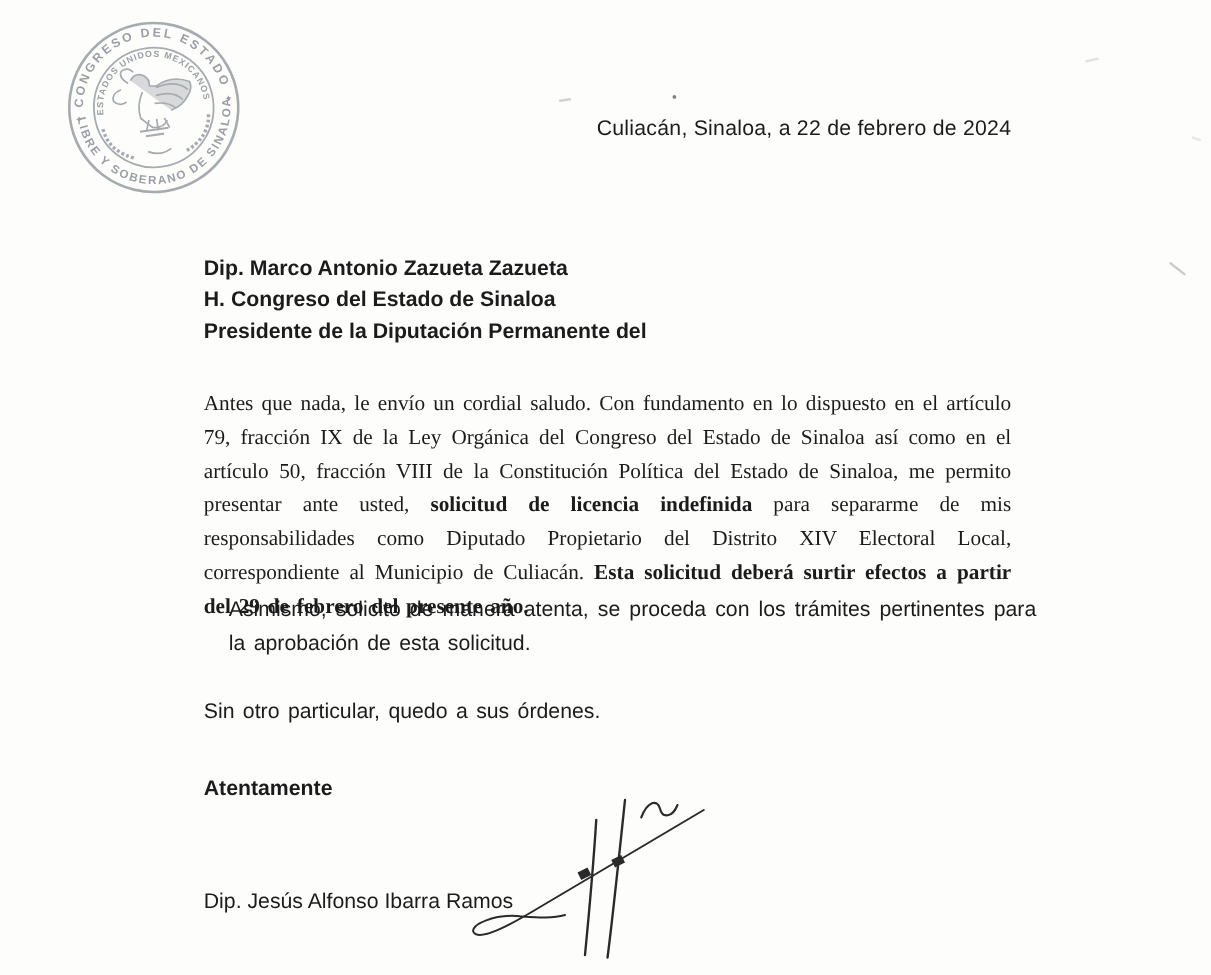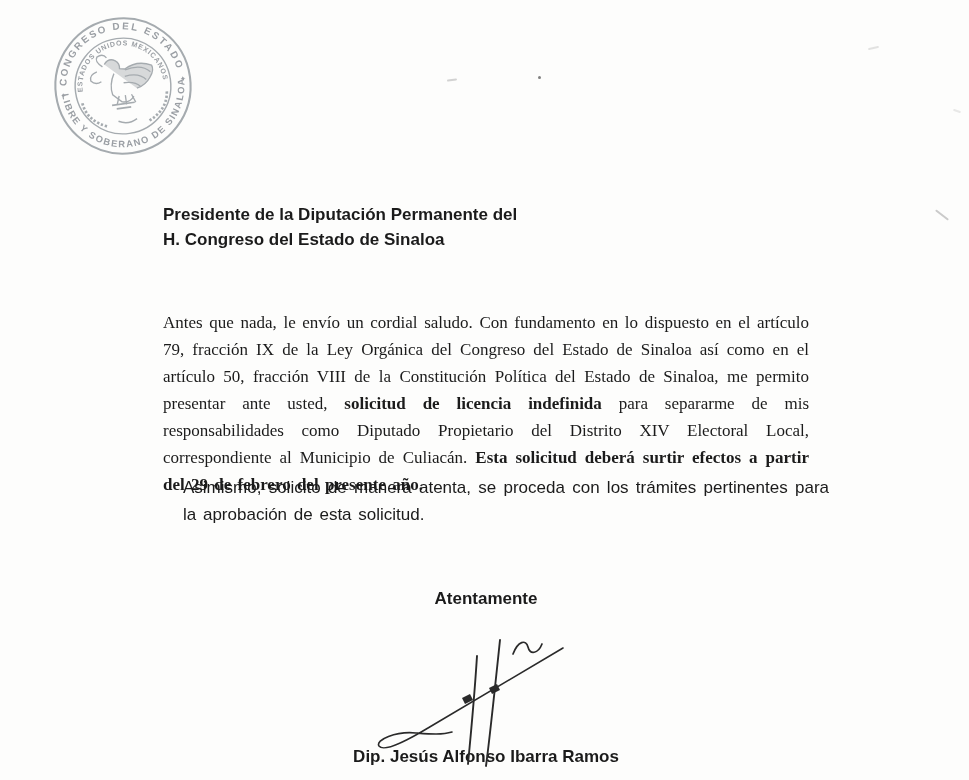--- a/index.html
+++ b/index.html
@@ -29,29 +29,29 @@
     font-size:17px;
     line-height:27px;
     text-align:justify;
     word-spacing:2px;
   }
   .p1{top:309px;font-family:Liberation Serif, serif;}
   .p2{top:474px;margin-left:20px;}
   .p3{top:555px;}
   .b{font-weight:700;}
   .closing{
-    top:589px;
-    text-align:center;
+    top:621px;
+    text-align:left;
     font-weight:700;
     font-size:17px;
   }
   .signer{
-    top:747px;
-    text-align:center;
-    font-weight:700;
+    top:711px;
+    text-align:left;
+    font-weight:400;
     font-size:17px;
   }
   .seal{left:45px;top:8px;width:156px;height:156px;opacity:.88;}
   .seal text{fill:#8d9298;font-family:"Liberation Sans","DejaVu Sans",sans-serif;font-weight:700;}
   .signature-svg{left:368px;top:628px;width:230px;height:152px;pointer-events:none;}
   .speck{position:absolute;background:#555;}
   .s1{left:538px;top:76px;width:3px;height:3px;border-radius:50%;opacity:.75;}
   .s2{left:447px;top:79px;width:10px;height:2px;opacity:.25;transform:rotate(-8deg);border-radius:2px;}
   .s3{left:934px;top:214px;width:16px;height:2px;opacity:.30;transform:rotate(38deg);border-radius:2px;}
   .s4{left:868px;top:47px;width:11px;height:2px;opacity:.16;transform:rotate(-12deg);border-radius:2px;}
@@ -94,30 +94,33 @@
         <path d="M68,62 q-6,10 -4,20 l8,8 q8,2 12,-4"></path>
         <path d="M62,92 l22,0 M66,96 l14,0" stroke-width="1.6"></path>
         <path d="M70,84 l-3,8 M76,84 l0,9 M82,84 l3,8"></path>
         <path d="M34,86 q2,18 22,26" stroke-width="2.6" stroke-dasharray="2.2,1.8"></path>
         <path d="M116,86 q-2,18 -22,26" stroke-width="2.6" stroke-dasharray="2.2,1.8"></path>
         <path d="M66,108 q9,5 18,0" stroke-width="1.4"></path>
       </g>
     </g>
   </svg>
 
+  <div class="abs col date-line">Culiacán, Sinaloa, a 22 de febrero de 2024</div>
 
   <div class="abs col recipient">
+    <div>Dip. Marco Antonio Zazueta Zazueta</div>
+    <div>H. Congreso del Estado de Sinaloa</div>
     <div>Presidente de la Diputación Permanente del</div>
-    <div>H. Congreso del Estado de Sinaloa</div>
   </div>
 
   <div class="abs col para p1"><span>Antes que nada, le envío un cordial saludo. Con fundamento en lo dispuesto en el artículo 79, fracción IX de la Ley Orgánica del Congreso del Estado de Sinaloa así como en el artículo 50, fracción VIII de la Constitución Política del Estado de Sinaloa, me permito presentar ante usted, </span><span class="b">solicitud de licencia indefinida</span><span> para separarme de mis responsabilidades como Diputado Propietario del Distrito XIV Electoral Local, correspondiente al Municipio de Culiacán. </span><span class="b">Esta solicitud deberá surtir efectos a partir del 29 de febrero del presente año.</span></div>
 
   <div class="abs col para p2">Asimismo, solicito de manera atenta, se proceda con los trámites pertinentes para la aprobación de esta solicitud.</div>
 
+  <div class="abs col para p3">Sin otro particular, quedo a sus órdenes.</div>
 
   <div class="abs col closing">Atentamente</div>
 
   <div class="abs col signer">Dip. Jesús Alfonso Ibarra Ramos</div>
 
   <svg class="abs signature-svg" viewBox="0 0 230 152">
     <g stroke="#2a2a2a" fill="none" stroke-linecap="round">
       <path d="M195,20 L60,100 C40,112 16,125 11,118 C7,112 28,103 48,105 C62,106 74,107 84,104" stroke-width="1.6"></path>
       <path d="M109,28 C107,60 103,105 100,136" stroke-width="1.9"></path>
       <path d="M132,12 C128,50 122,108 118,138" stroke-width="1.9"></path>

